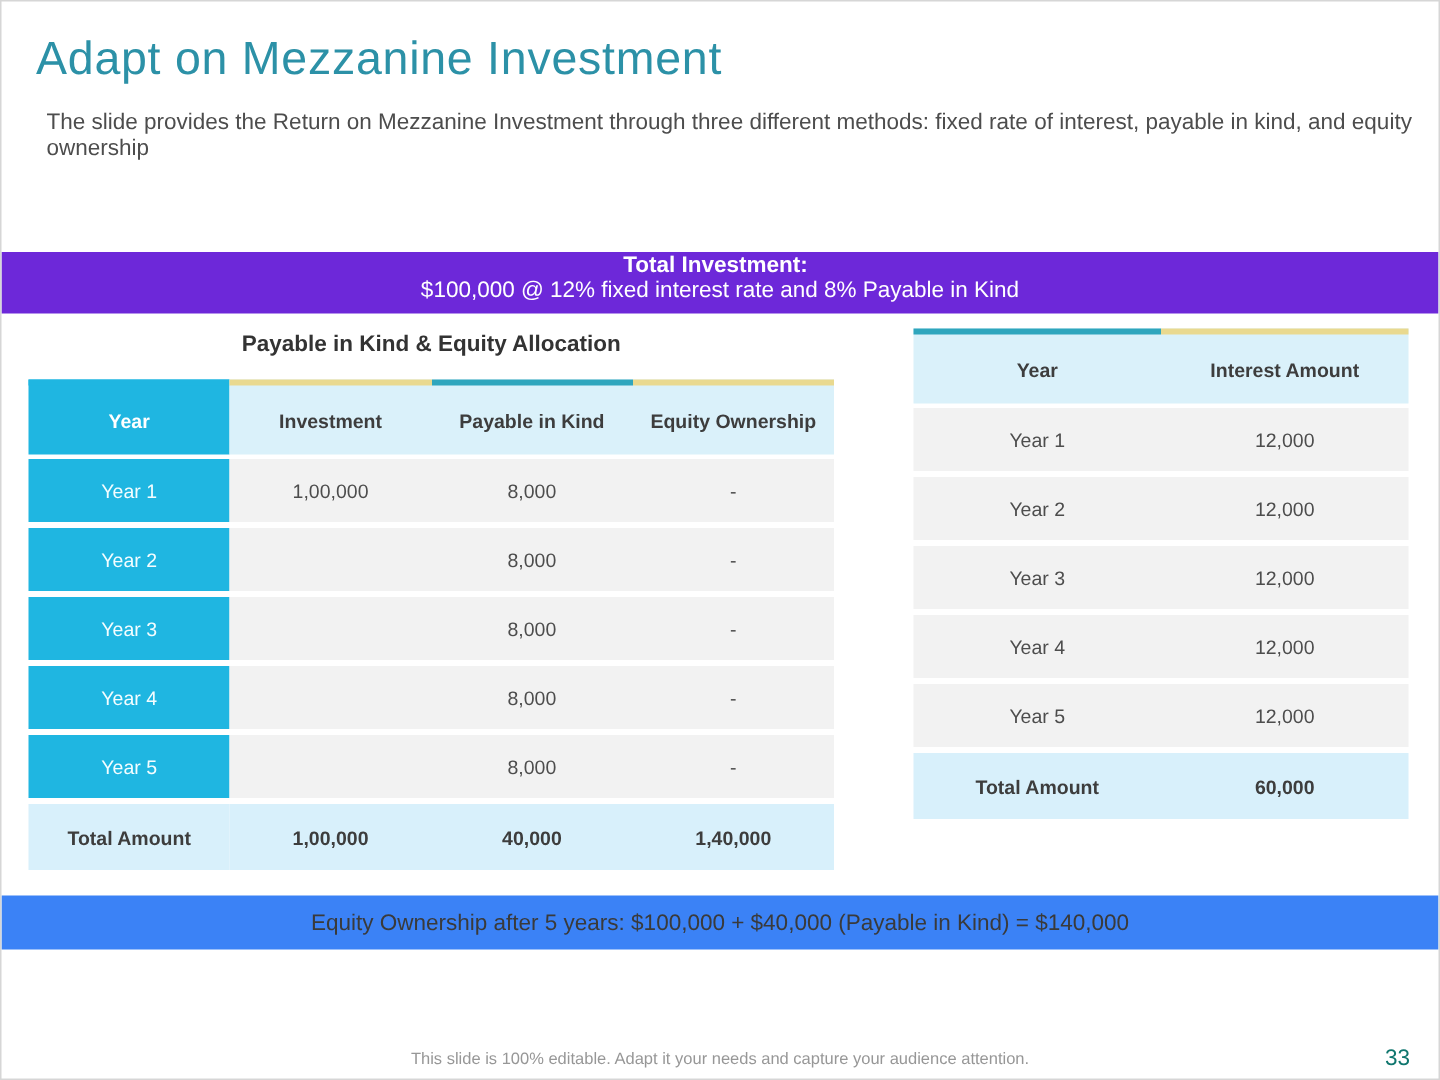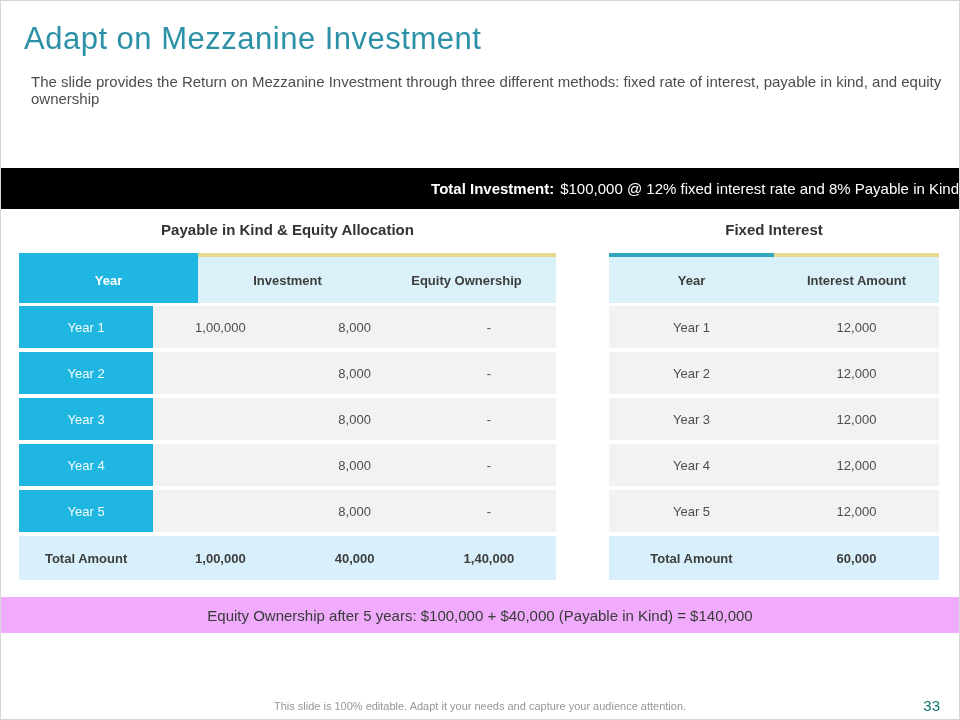--- a/index.html
+++ b/index.html
@@ -11,23 +11,24 @@
   .page-title {
     position:absolute; top:20px; left:23px;
     font-size:31px; font-weight:400; letter-spacing:0.5px; color:#2c91a7;
   }
   .page-subtitle {
     position:absolute; top:72px; left:30px;
     font-size:15px; color:#4d4d4d;
   }
   .banner-top {
     position:absolute; top:167px; left:0; width:100%; height:41px;
-    background:#000000; color:#ffffff;
-    display:flex; align-items:center; justify-content:flex-end;
+    background:#6d28d9; color:#ffffff;
+    display:flex; align-items:center; justify-content:flex-start;
     font-size:15px;
+    flex-direction:column;
   }
   .banner-top .bold-part { font-weight:700; margin-right:6px; }
   .content {
     position:absolute; top:218px; left:18px; right:20px;
     display:flex; justify-content:space-between;
   }
   .section-left  { width:537px; }
   .section-right { width:330px; }
   .section-title {
     height:34px; line-height:22px; text-align:center;
@@ -42,21 +43,21 @@
     font-size:13px; color:#4d4d4d; text-align:center;
   }
   .hrow .cell { height:50px; font-weight:700; color:#3d3d3d; border-top:4px solid transparent; }
   .th-light { background:#daf1fa; }
   .th-cyan  { background:#1fb6e1; color:#ffffff !important; }
   .brow .cell { height:42px; background:#f2f2f2; }
   .brow .year-cell { background:#1fb6e1; color:#f4fdff; }
   .trow .cell { height:44px; background:#d8f0fb; font-weight:700; color:#3d3d3d; }
   .banner-bottom {
     position:absolute; top:596px; left:0; width:100%; height:36px;
-    background:#f0abfc; color:#3a3a3a;
+    background:#3b82f6; color:#3a3a3a;
     display:flex; align-items:center; justify-content:center;
     font-size:15px;
   }
   .footer-note {
     position:absolute; bottom:7px; left:0; width:100%;
     text-align:center; font-size:11px; color:#979797;
   }
   .page-number {
     position:absolute; bottom:5px; right:19px;
     font-size:15px; color:#0f766e;
@@ -75,20 +76,21 @@
     <span>$100,000 @ 12% fixed interest rate and 8% Payable in Kind</span>
   </div>
 
   <div class="content">
     <div class="section-left">
       <div class="section-title">Payable in Kind &amp; Equity Allocation</div>
       <div class="tbl">
           <div class="row hrow">
             <div class="cell th-cyan" style="border-top-color: rgb(31, 182, 225);">Year</div>
             <div class="cell th-light" style="border-top-color: rgb(233, 217, 143);">Investment</div>
+            <div class="cell th-light" style="border-top-color: rgb(47, 166, 189);">Payable in Kind</div>
             <div class="cell th-light" style="border-top-color: rgb(233, 217, 143);">Equity Ownership</div>
           </div>
           <div class="row brow">
             <div class="cell year-cell">Year 1</div>
             <div class="cell">1,00,000</div>
             <div class="cell">8,000</div>
             <div class="cell">-</div>
           </div>
           <div class="row brow">
             <div class="cell year-cell">Year 2</div>
@@ -116,21 +118,20 @@
           </div>
           <div class="row trow">
             <div class="cell">Total Amount</div>
             <div class="cell">1,00,000</div>
             <div class="cell">40,000</div>
             <div class="cell">1,40,000</div>
           </div>
         </div>
     </div>
     <div class="section-right">
-      <div class="section-title">Fixed Interest</div>
       <div class="tbl">
           <div class="row hrow">
             <div class="cell th-light" style="border-top-color: rgb(47, 166, 189);">Year</div>
             <div class="cell th-light" style="border-top-color: rgb(233, 217, 143);">Interest Amount</div>
           </div>
           <div class="row brow">
             <div class="cell">Year 1</div>
             <div class="cell">12,000</div>
           </div>
           <div class="row brow">

